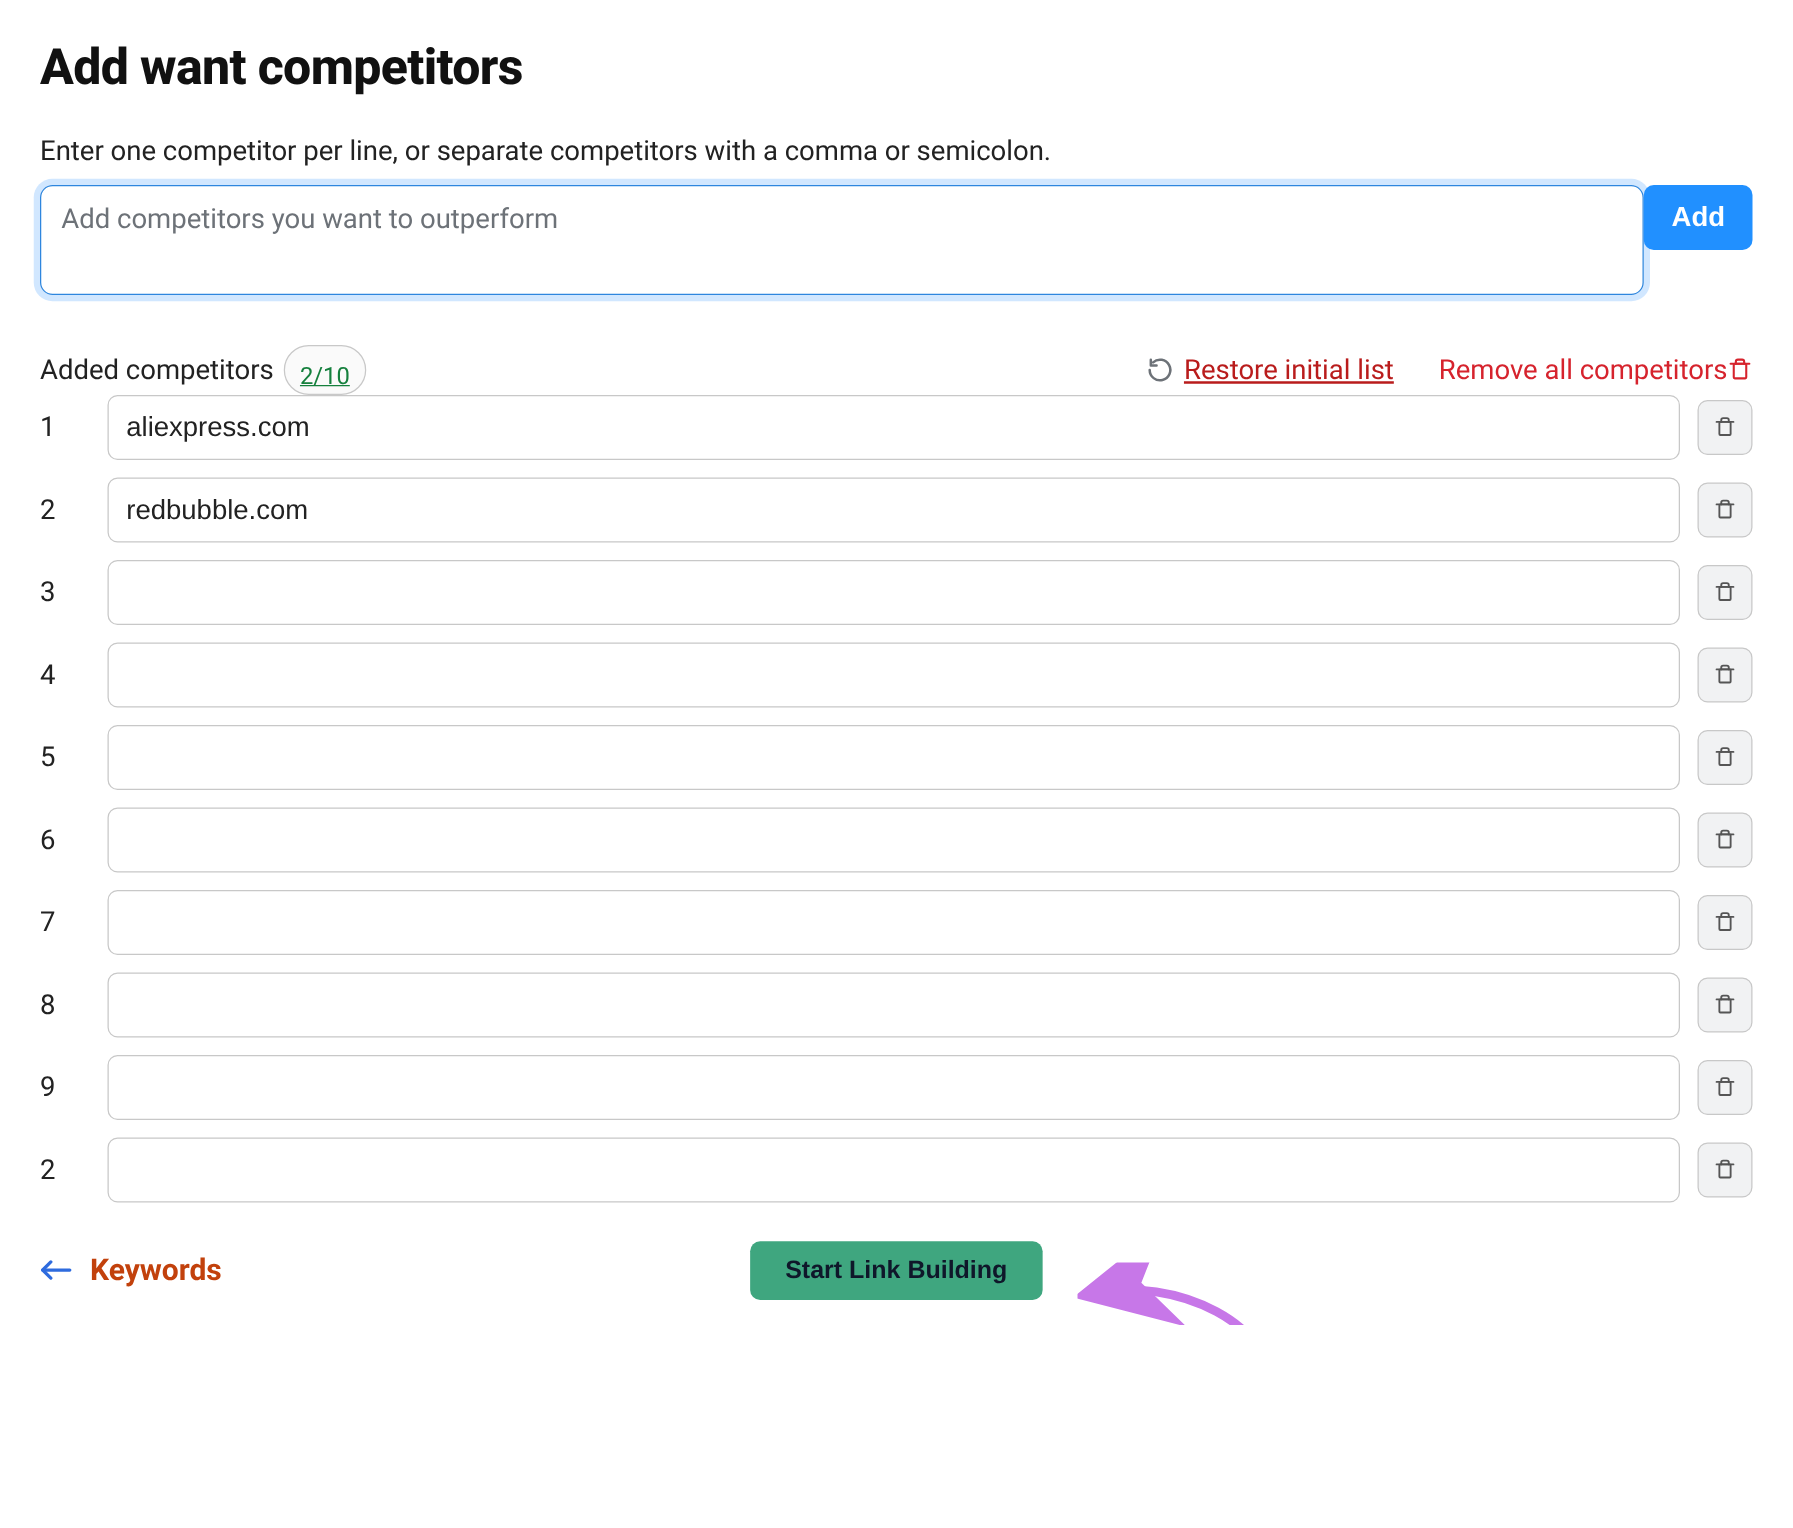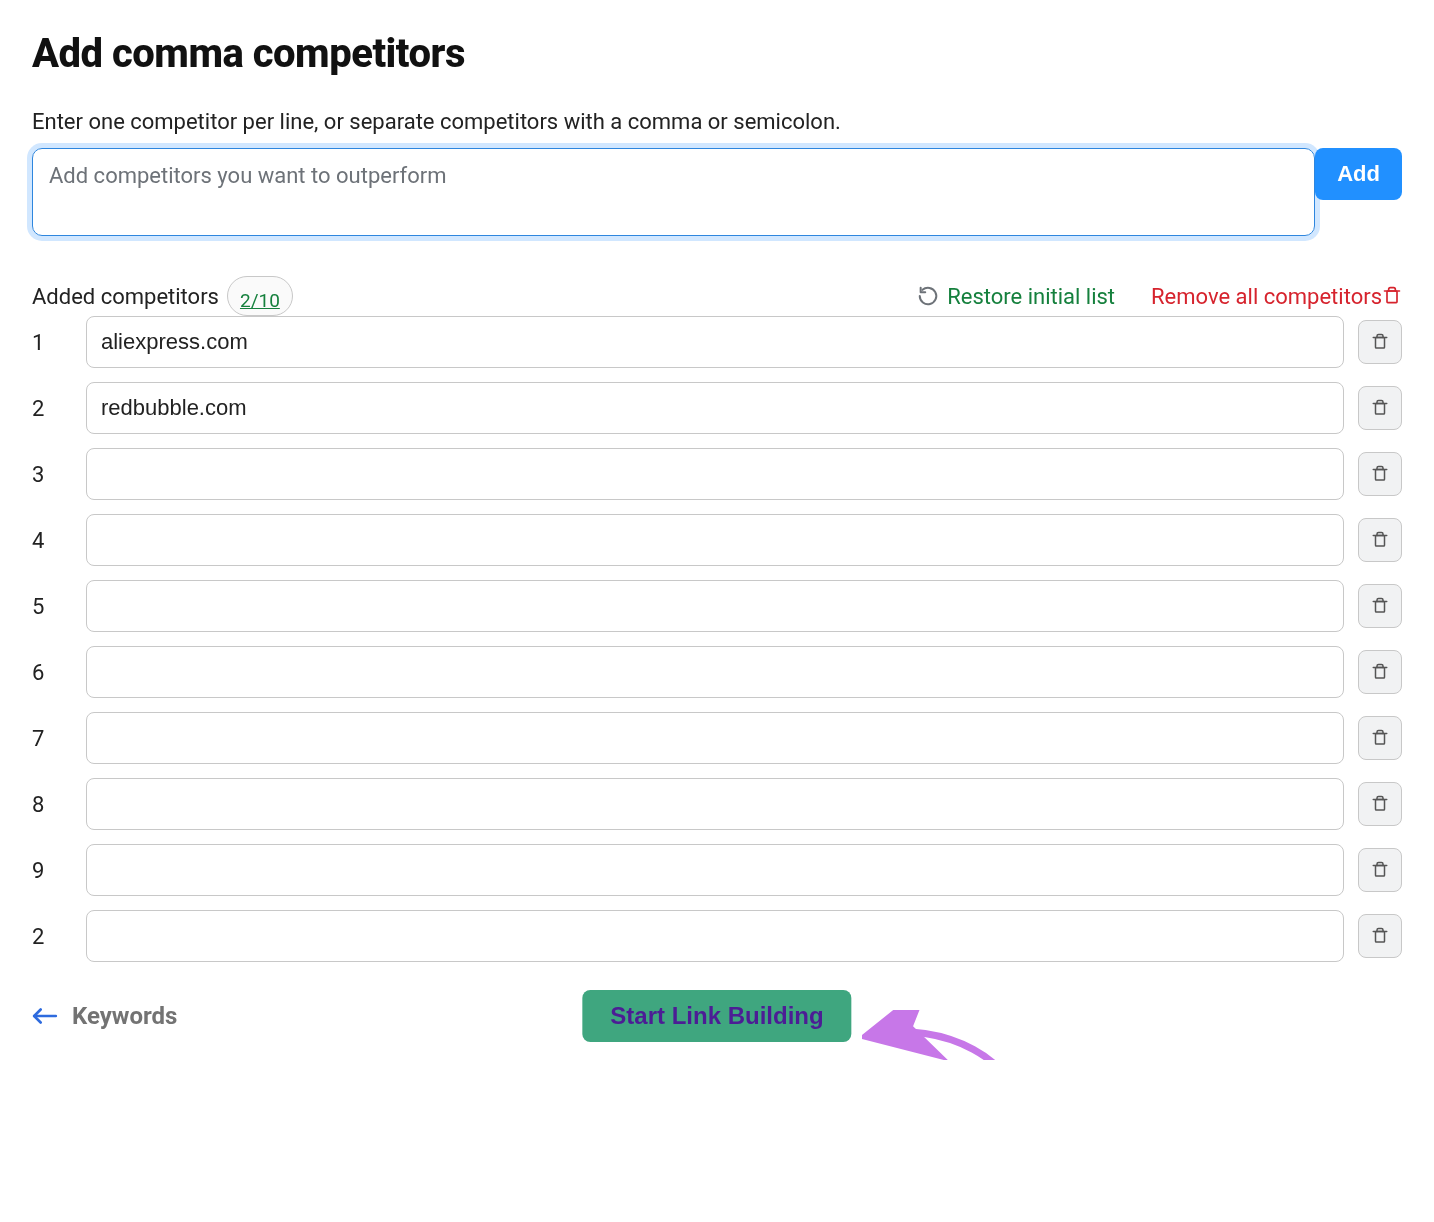--- a/index.html
+++ b/index.html
@@ -77,23 +77,24 @@
     font-size: 19px;
     color: #15803d;
     margin-left: 8px;
     background: #fafafa;
     text-decoration: underline;
   }
   .restore {
     margin-left: auto;
     display: flex;
     align-items: center;
-    color: #15803d;
+    color: #b91c1c;
     gap: 8px;
     cursor: pointer;
+    text-decoration: underline;
   }
   .restore svg { width: 22px; height: 22px; }
   .remove-all {
     margin-left: 36px;
     display: flex;
     align-items: center;
     color: #d6232d;
     cursor: pointer;
   }
   .remove-all svg { width: 20px; height: 22px; }
@@ -136,50 +137,50 @@
   .footer {
     margin-top: 40px;
     display: flex;
     align-items: center;
     position: relative;
   }
   .back-link {
     display: flex;
     align-items: center;
     gap: 14px;
-    color: #737373;
+    color: #c2410c;
     font-size: 24px;
     font-weight: 700;
     cursor: pointer;
   }
   .back-link svg { width: 26px; height: 20px; }
   .primary-btn {
     position: absolute;
     left: 50%;
     transform: translateX(-50%);
     background: #3fa67f;
-    color: #4c1d95;
+    color: #0f172a;
     border: none;
-    font-size: 24px;
+    font-size: 20px;
     font-weight: 700;
     padding: 12px 28px;
     border-radius: 8px;
     cursor: pointer;
   }
   .annotation-arrow {
     position: absolute;
     left: calc(50% + 145px);
     top: 8px;
     pointer-events: none;
   }
 </style>
 </head>
 <body>
 
-<h1 class="page-title">Add comma competitors</h1>
+<h1 class="page-title">Add want competitors</h1>
 
 <p class="instructions">Enter one competitor per line, or separate competitors with a comma or semicolon.</p>
 
 <div class="input-row">
   <div class="main-input-wrapper">
     <textarea class="main-input" placeholder="Add competitors you want to outperform" style=""></textarea>
   </div>
   <button class="add-btn">Add</button>
 </div>
 

